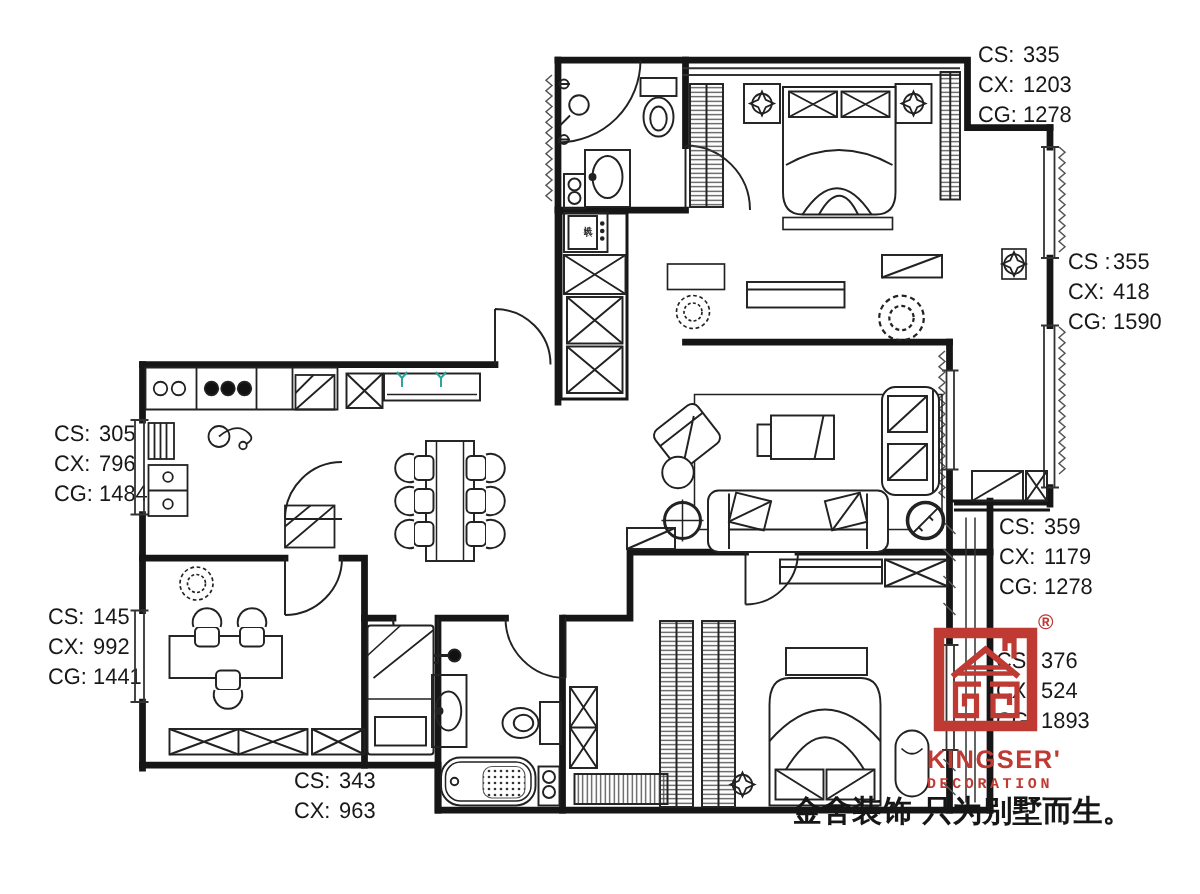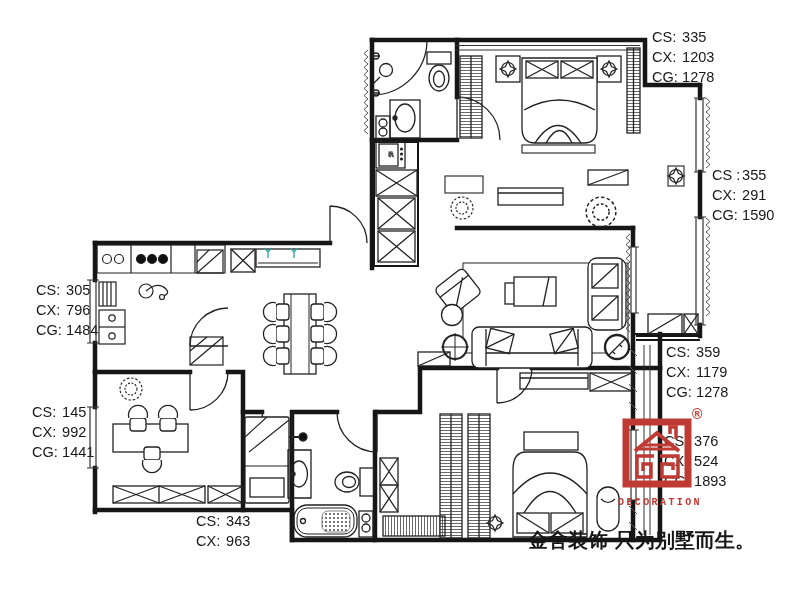--- a/index.html
+++ b/index.html
@@ -318,21 +318,21 @@
   </g>
 </svg>
 
   <div class="meas" style="left:652px;top:27px">
     <div><span class="mk">CS:</span><span class="mv">335</span></div>
     <div><span class="mk">CX:</span><span class="mv">1203</span></div>
     <div><span class="mk">CG:</span><span class="mv">1278</span></div>
   </div>
   <div class="meas" style="left:712px;top:165px">
     <div><span class="mk">CS :</span><span class="mv">355</span></div>
-    <div><span class="mk">CX:</span><span class="mv">291</span></div>
+    <div><span class="mk">CX:</span><span class="mv">418</span></div>
     <div><span class="mk">CG:</span><span class="mv">1590</span></div>
   </div>
   <div class="meas" style="left:666px;top:342px">
     <div><span class="mk">CS:</span><span class="mv">359</span></div>
     <div><span class="mk">CX:</span><span class="mv">1179</span></div>
     <div><span class="mk">CG:</span><span class="mv">1278</span></div>
   </div>
   <div class="meas" style="left:664px;top:431px">
     <div><span class="mk">CS:</span><span class="mv">376</span></div>
     <div><span class="mk">CX:</span><span class="mv">524</span></div>
@@ -361,20 +361,21 @@
           <rect x="8" y="16" width="62" height="62" stroke-width="7"></rect>
           <path d="M17,45 L39,27 L61,45" stroke-width="4"></path>
           <path d="M26,39 H52 M21,43 H57" stroke-width="3"></path>
           <path d="M52,28 V21 H58 V33" stroke-width="3.5"></path>
           <path d="M36,50 H19 V71 H33 V58 H25 V65" stroke-width="3.5"></path>
           <path d="M42,50 H60 V71 H44 V58 H55 V64" stroke-width="3.5"></path>
         </g>
       </svg>
       <span class="logo-reg">®</span>
     </div>
+    <div class="logo-name">KINGSER'</div>
     <div class="logo-sub">DECORATION</div>
   </div>
 
   <div class="slogan">
     <div class="slogan-cn">金舍装饰 只为别墅而生。</div>
   </div>
 
 </div>
 
 </body></html>

